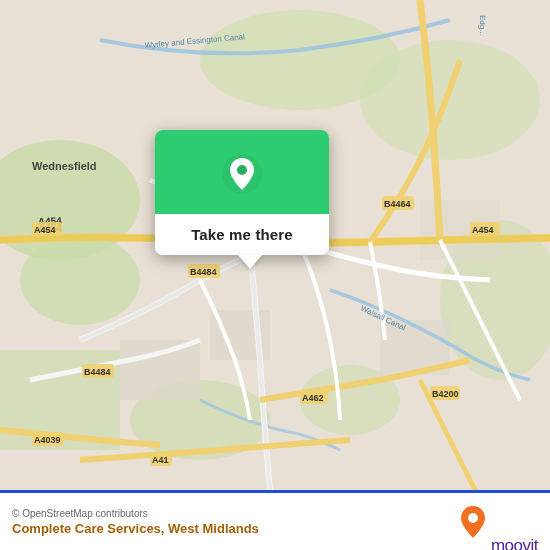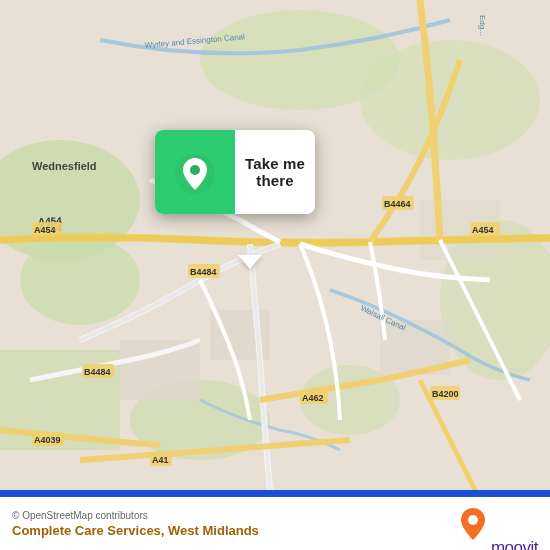--- a/index.html
+++ b/index.html
@@ -25,26 +25,26 @@
       height: 100%;
       position: absolute;
       top: 0; left: 0;
     }
 
     
     #popup-card {
       position: absolute;
       top: 130px;
       left: 155px;
-      width: 160px;
+      width: 174px;
       background: white;
       border-radius: 8px;
       box-shadow: 0 4px 16px rgba(0,0,0,0.35);
       display: flex;
-      flex-direction: row;
+      flex-direction: column;
       align-items: center;
       overflow: hidden;
       z-index: 10;
     }
 
     #popup-icon-area {
       width: 100%;
       background: #2ecc71;
       display: flex;
       align-items: center;
@@ -83,21 +83,21 @@
       z-index: 11;
       margin-top: 116px;
       filter: drop-shadow(0 2px 2px rgba(0,0,0,0.2));
     }
 
     
     #bottom-bar {
       width: 550px;
       height: 60px;
       background: white;
-      border-top: 7px solid #1d4ed8;
+      border-top: 3px solid #1d4ed8;
       display: flex;
       align-items: center;
       padding: 0 12px;
       gap: 10px;
     }
 
     #moovit-logo {
       margin-left: auto;
       display: flex;
       align-items: center;

